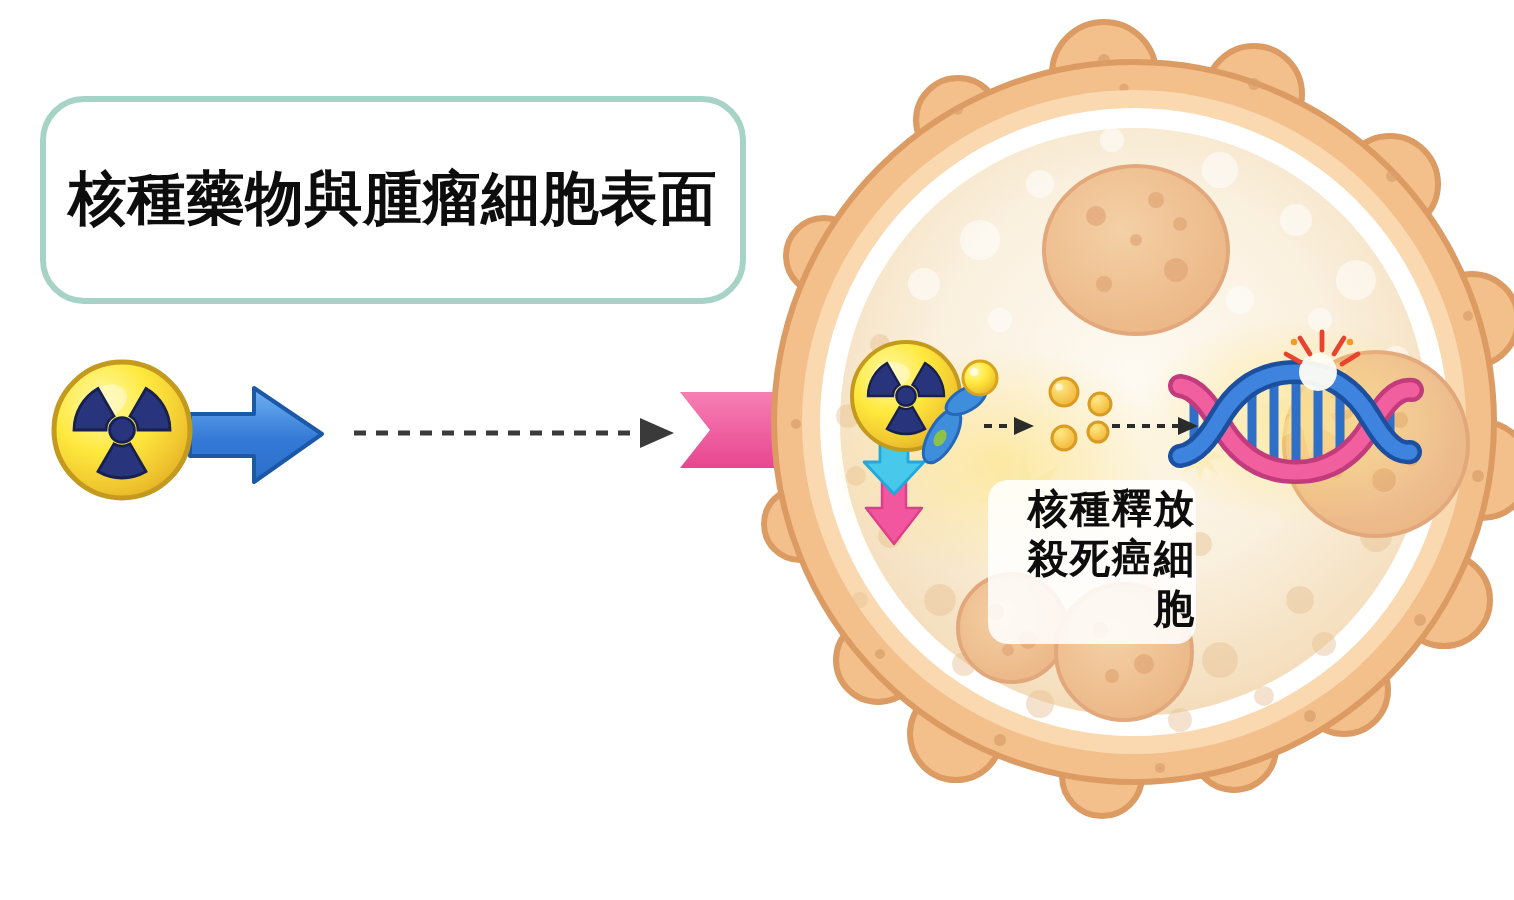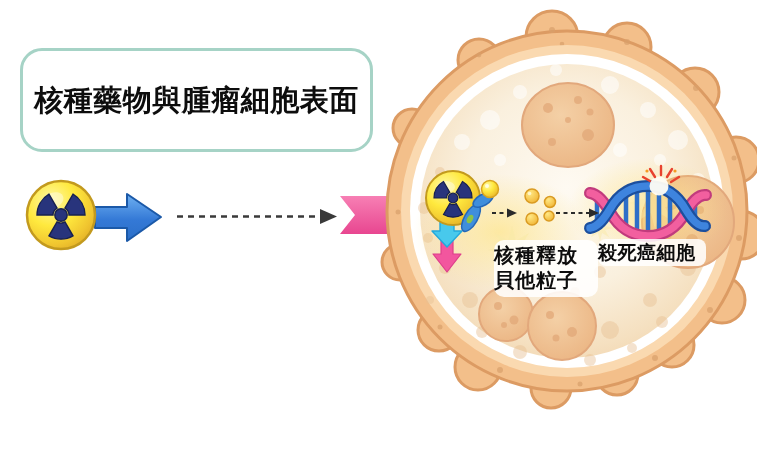--- a/index.html
+++ b/index.html
@@ -9,21 +9,21 @@
   .title-box{
     position:absolute;left:20px;top:48px;width:353px;height:104px;
     box-sizing:border-box;border:3.5px solid var(--title-border,#A6D3C6);
     border-radius:22px;background:#ffffff;
     display:flex;flex-direction:row;align-items:center;justify-content:center;
     font-size:29px;font-weight:bold;color:#0d0d0d;line-height:37px;letter-spacing:.5px;
     text-align:center;
   }
   .cell-label{
     position:absolute;background:rgba(255,255,255,.87);
-    font-weight:bold;color:#0d0d0d;text-align:left;
+    font-weight:bold;color:#0d0d0d;text-align:right;
   }
   .label-beta{left:494px;top:240px;width:104px;border-radius:10px;
     font-size:20px;line-height:25px;padding:3px 0 4px 0;letter-spacing:1px;}
   .label-kill{left:598px;top:239px;width:108px;border-radius:8px;
     font-size:19px;line-height:27px;letter-spacing:.5px;}
 </style>
 </head>
 <body>
 
 <div class="stage">
@@ -271,18 +271,17 @@
     <polygon points="320,209 337,216.5 320,224" stroke="none"></polygon>
   </g>
 </svg>
 
 <div class="title-box">
   <span>核種藥物與腫瘤細胞表面</span>
 </div>
 
 <div class="cell-label label-beta">
   <div>核種釋放</div>
-  <div>貝他粒子</div>
+  <div>殺死癌細胞</div>
 </div>
 
-<div class="cell-label label-kill">殺死癌細胞</div>
 
 </div>
 
 </body></html>

